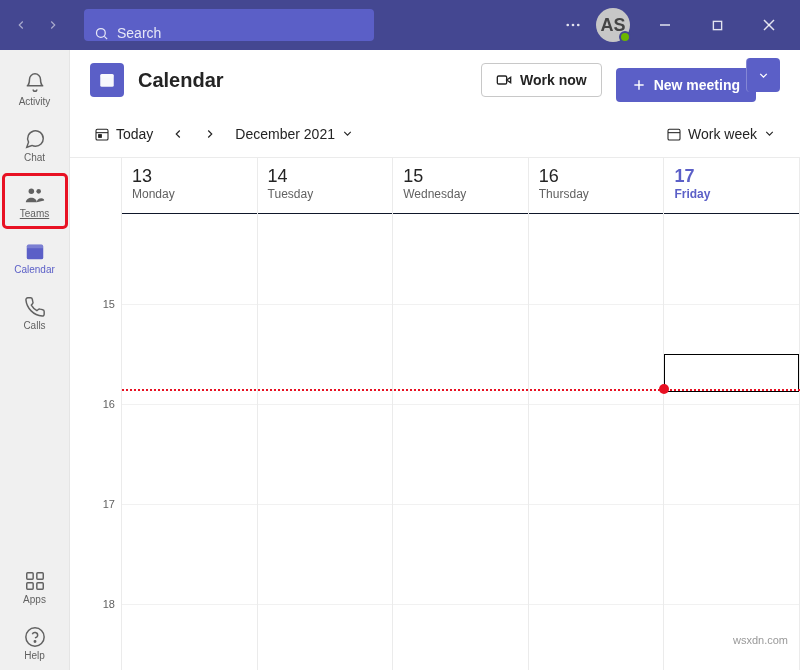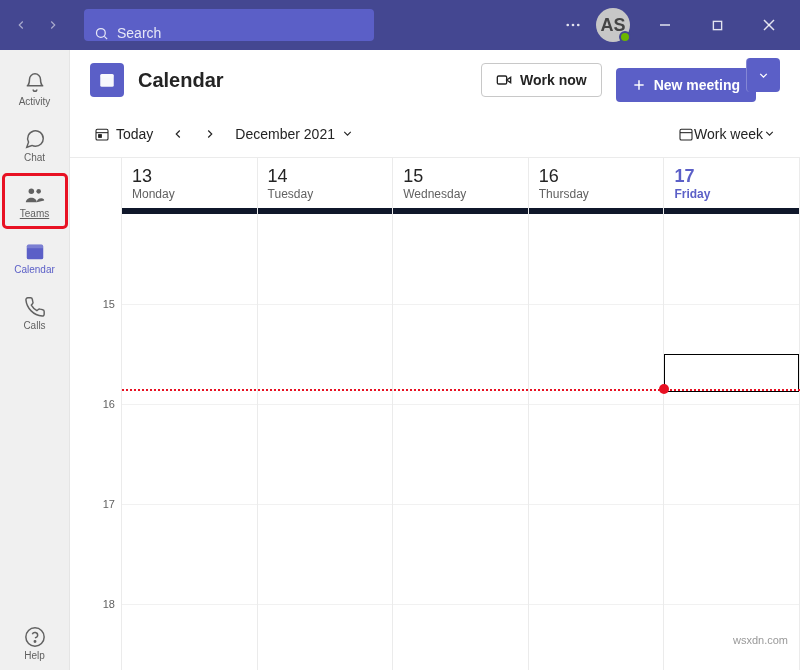--- a/index.html
+++ b/index.html
@@ -26,28 +26,28 @@
     .hdr-icon { width:34px; height:34px; border-radius:4px; background:#5b5fc7; display:flex; align-items:center; justify-content:center; color:#fff; }
     .hdr-title { font-size:20px; font-weight:700; color:#242424; }
     .hdr-spacer { flex:1; }
     .btn-outline { height:34px; padding:0 14px; border:1px solid #c8c8c8; background:#fff; border-radius:4px; display:flex; align-items:center; gap:8px; font-size:14px; color:#242424; cursor:pointer; font-weight:600; }
     .btn-primary { height:34px; padding:10px 16px; background:#5b5fc7; color:#fff; border-radius:4px; display:flex; align-items:center; gap:8px; font-size:14px; font-weight:600; cursor:pointer;margin-top:10px; }
     .btn-chev { width:34px; height:34px; background:#5b5fc7; border-radius:4px; display:flex; align-items:center; justify-content:center; color:#fff; margin-left:-10px; border-left:1px solid rgba(255,255,255,.25); cursor:pointer; }
 
     .toolbar { height: 48px; padding: 0 24px; display:flex; align-items:center; gap:18px; border-bottom:1px solid #ebebeb; color:#242424; font-size:14px; }
     .tb-btn { display:flex; align-items:center; gap:6px; cursor:pointer; }
     .tb-month { font-weight:400; display:flex; align-items:center; gap:6px; }
-    .tb-view { margin-left:auto; display:flex; align-items:center; cursor:pointer; }
+    .tb-view { margin-left:auto; display:flex; align-items:center; gap:6px; cursor:pointer; }
 
     .cal { flex:1; display:flex; min-height:0; position:relative; }
     .timecol { width: 52px; border-right:1px solid #ebebeb; position:relative; }
     .time-label { position:absolute; right:6px; font-size:11px; color:#616161; transform:translateY(-50%); }
     .grid { flex:1; display:flex; position:relative; }
     .daycol { flex:1; border-right:1px solid #ebebeb; display:flex; flex-direction:column; position:relative; }
-    .dayhdr { height:56px; padding:8px 10px; border-bottom:6px solid #0f172a; }
+    .dayhdr { height:56px; padding:8px 10px; border-bottom:1px solid #0f172a; }
     .daynum { font-size:18px; font-weight:400; color:#242424; }
     .dayname { font-size:12px; color:#616161; }
     .dayhdr.today .daynum, .dayhdr.today .dayname { color:#5b5fc7; font-weight:600; }
     .daybody { flex:1; position:relative; }
     .hourline { position:absolute; left:0; right:0; border-bottom:1px solid #f1f1f1; }
     .nowline { position:absolute; left:52px; right:0; border-top:2px dotted #e81123; z-index:2; }
     .nowdot { position:absolute; width:10px; height:10px; background:#e81123; border-radius:50%; transform:translate(-50%,-50%); z-index:3; }
     .slot-focus { position:absolute; left:0; right:0; height:38px; border:1.5px solid #000; background:#fff; z-index:2; }
     .watermark { position:absolute; bottom:24px; right:12px; font-size:11px; color:#999; }
   </style>
@@ -138,20 +138,29 @@
     </div>
     <div class="rail-item">
       <svg viewBox="0 0 24 24" fill="none" stroke="currentColor" stroke-width="1.6">
           <path d="M22 16.92v3a2 2 0 0 1-2.18 2A19.8 19.8 0 0 1 2.09 4.18 2 2 0 0 1 4.09 2h3a2 2 0 0 1 2 1.72c.12.9.33 1.77.62 2.61a2 2 0 0 1-.45 2.11L8 9.91a16 16 0 0 0 6.09 6.09l1.47-1.26a2 2 0 0 1 2.11-.45c.84.29 1.71.5 2.61.62A2 2 0 0 1 22 16.92z"></path>
         </svg>
       <span>Calls</span>
     </div>
     <div class="rail-spacer"></div>
     <div class="rail-item">
       <svg viewBox="0 0 24 24" fill="none" stroke="currentColor" stroke-width="1.6">
+          <rect x="3" y="3" width="7" height="7" rx="1"></rect>
+          <rect x="14" y="3" width="7" height="7" rx="1"></rect>
+          <rect x="3" y="14" width="7" height="7" rx="1"></rect>
+          <rect x="14" y="14" width="7" height="7" rx="1"></rect>
+        </svg>
+      <span>Apps</span>
+    </div>
+    <div class="rail-item">
+      <svg viewBox="0 0 24 24" fill="none" stroke="currentColor" stroke-width="1.6">
           <circle cx="12" cy="12" r="10"></circle>
           <path d="M9.09 9a3 3 0 0 1 5.83 1c0 2-3 3-3 3"></path>
           <circle cx="12" cy="17" r="0.8" fill="currentColor"></circle>
         </svg>
       <span>Help</span>
     </div>
   </div>
 
   <div class="main">
     <div class="header">

